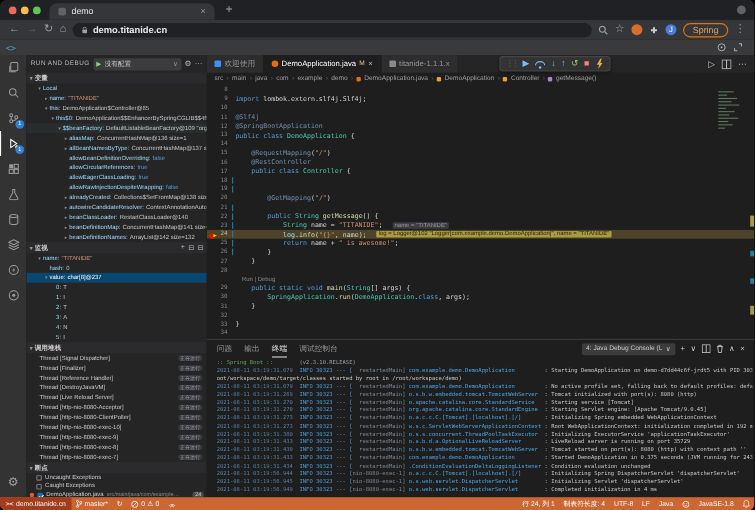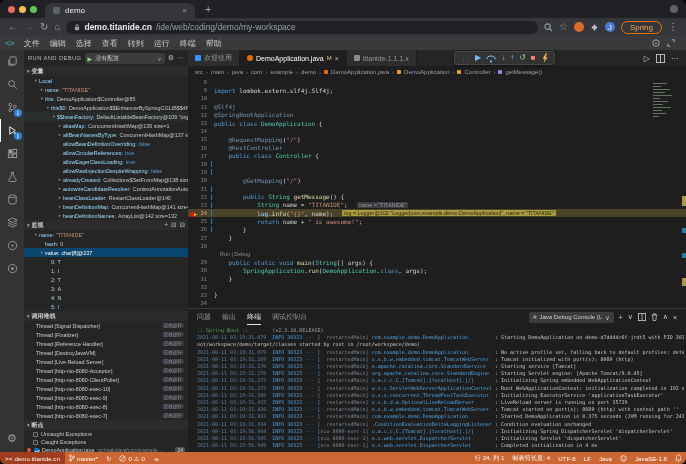--- a/index.html
+++ b/index.html
@@ -148,39 +148,37 @@
     <span class="navico">←</span>
     <span class="navico dis">→</span>
     <span class="navico">↻</span>
     <span class="navico">⌂</span>
     <div class="urlbar">
       <svg width="6" height="7" viewBox="0 0 8 10">
           <path d="M2 4V3a2 2 0 0 1 4 0v1" fill="none" stroke="#9aa0a6" stroke-width="1.2"></path>
           <rect x="1" y="4" width="6" height="5" rx="1" fill="#9aa0a6"></rect>
         </svg>
       <span style="font-weight:bold">demo.titanide.cn</span>
-        <span class="urlpath">/ide/web/coding/demo/my-workspace</span>
     </div>
     <svg width="9" height="9" viewBox="0 0 10 10">
         <circle cx="4" cy="4" r="3" fill="none" stroke="#9aa0a6" stroke-width="1.2"></circle>
         <line x1="6.5" y1="6.5" x2="9" y2="9" stroke="#9aa0a6" stroke-width="1.2"></line>
       </svg>
     <span class="navico">☆</span>
     <span class="extdot"></span>
     <svg width="9" height="9" viewBox="0 0 10 10">
         <path d="M2 4h2V2h2v2h2v2H6v2H4V6H2z" fill="#c8cbce"></path>
       </svg>
     <span class="avatar">J</span>
     <span class="chip-update">Spring</span>
     <span class="navico">⋮</span>
   </div>
 
   <div class="menubar">
     <span class="logo">&lt;&gt;</span>
-    <span id="menu-items"><span class="menu-item">文件</span><span class="menu-item">编辑</span><span class="menu-item">选择</span><span class="menu-item">查看</span><span class="menu-item">转到</span><span class="menu-item">运行</span><span class="menu-item">终端</span><span class="menu-item">帮助</span></span>
     <span class="mbr">
       <svg width="8" height="8" viewBox="0 0 10 10">
           <circle cx="5" cy="5" r="4" fill="none" stroke="#bbb"></circle>
           <circle cx="5" cy="5" r="1" fill="#bbb"></circle>
         </svg>
       <svg width="8" height="8" viewBox="0 0 10 10">
           <path d="M1 6v3h3M9 4V1H6" fill="none" stroke="#bbb" stroke-width="1.1"></path>
         </svg>
     </span>
   </div>

